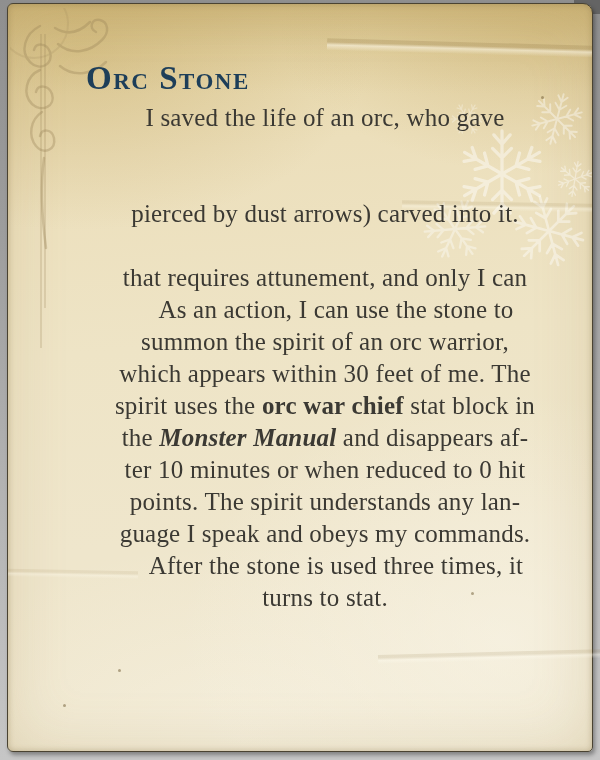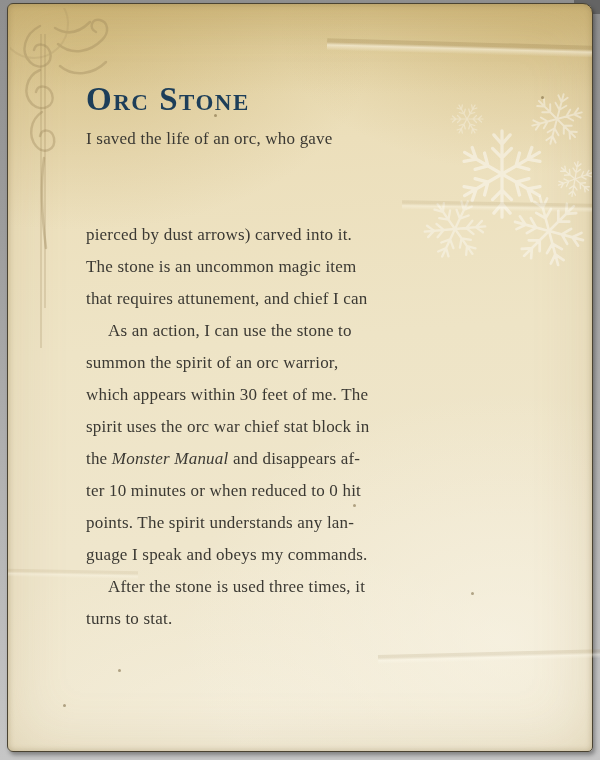--- a/index.html
+++ b/index.html
@@ -77,43 +77,44 @@
   }
   .speck {
     position: absolute;
     width: 3px; height: 3px;
     border-radius: 50%;
     background: rgba(110,90,50,0.5);
     pointer-events: none;
   }
   .content {
     position: absolute;
-    left: 78px; top: 77px;
+    left: 78px; top: 56px;
     width: 478px;
   }
   .title {
     margin: 0 0 6px 0;
     font-family: "Liberation Serif", "DejaVu Serif", serif;
     font-variant: small-caps;
     font-weight: 700;
     font-size: 33px;
     line-height: 36px;
     letter-spacing: 1.5px;
     color: var(--title-color, #1d3e59);
   }
   .body-text {
-    font-size: 17px;
+    font-size: 25px;
     line-height: 32px;
     letter-spacing: 0.2px;
     color: var(--body-color, #3b3933);
+    text-align: center;
   }
   .para { margin: 0; }
   .para.indent { text-indent: 22px; }
-  .seg-b { font-weight: 400; }
-  .seg-i { font-style: italic; }
+  .seg-b { font-weight: 700; }
+  .seg-i { font-style: italic; font-weight: bold; }
 </style>
 </head>
 <body style="--title-color: #1d3e59; --body-color: #3b3933;">
 
 <div class="corner-notch"></div>
 
 <div class="page">
 
   <svg class="ornament-corner" viewBox="0 0 130 430" xmlns="http://www.w3.org/2000/svg">
     <g fill="none" stroke="#9a8458" stroke-width="2.5" opacity="0.35" stroke-linecap="round">
@@ -160,19 +161,19 @@
   <div class="speck" style="left:206px; top:110px;"></div>
   <div class="speck" style="left:345px; top:500px;"></div>
   <div class="speck" style="left:110px; top:665px;"></div>
   <div class="speck" style="left:55px; top:700px;"></div>
   <div class="speck" style="left:463px; top:588px;"></div>
   <div class="speck" style="left:533px; top:92px;"></div>
 
   <div class="content">
     <h1 class="title">Orc Stone</h1>
     <div class="body-text">
-        <p class="para"><span>I saved the life of an orc, who gave</span><br><br><br><span>pierced by dust arrows) carved into it.</span><br><span>The stone is an uncommon magic item</span><br><span>that requires attunement, and chief I can</span><br></p>
+        <p class="para"><span>I saved the life of an orc, who gave</span><br><br><br><span>pierced by dust arrows) carved into it.</span><br><br><span>that requires attunement, and only I can</span><br></p>
         <p class="para indent"><span>As an action, I can use the stone to</span><br><span>summon the spirit of an orc warrior,</span><br><span>which appears within 30 feet of me. The</span><br><span>spirit uses the </span><span class="seg-b">orc war chief</span><span> stat block in</span><br><span>the </span><span class="seg-i">Monster Manual</span><span> and disappears af-</span><br><span>ter 10 minutes or when reduced to 0 hit</span><br><span>points. The spirit understands any lan-</span><br><span>guage I speak and obeys my commands.</span></p>
         <p class="para indent"><span>After the stone is used three times, it</span><br><span>turns to stat.</span></p>
       </div>
   </div>
 
 </div>
 
 </body></html>

